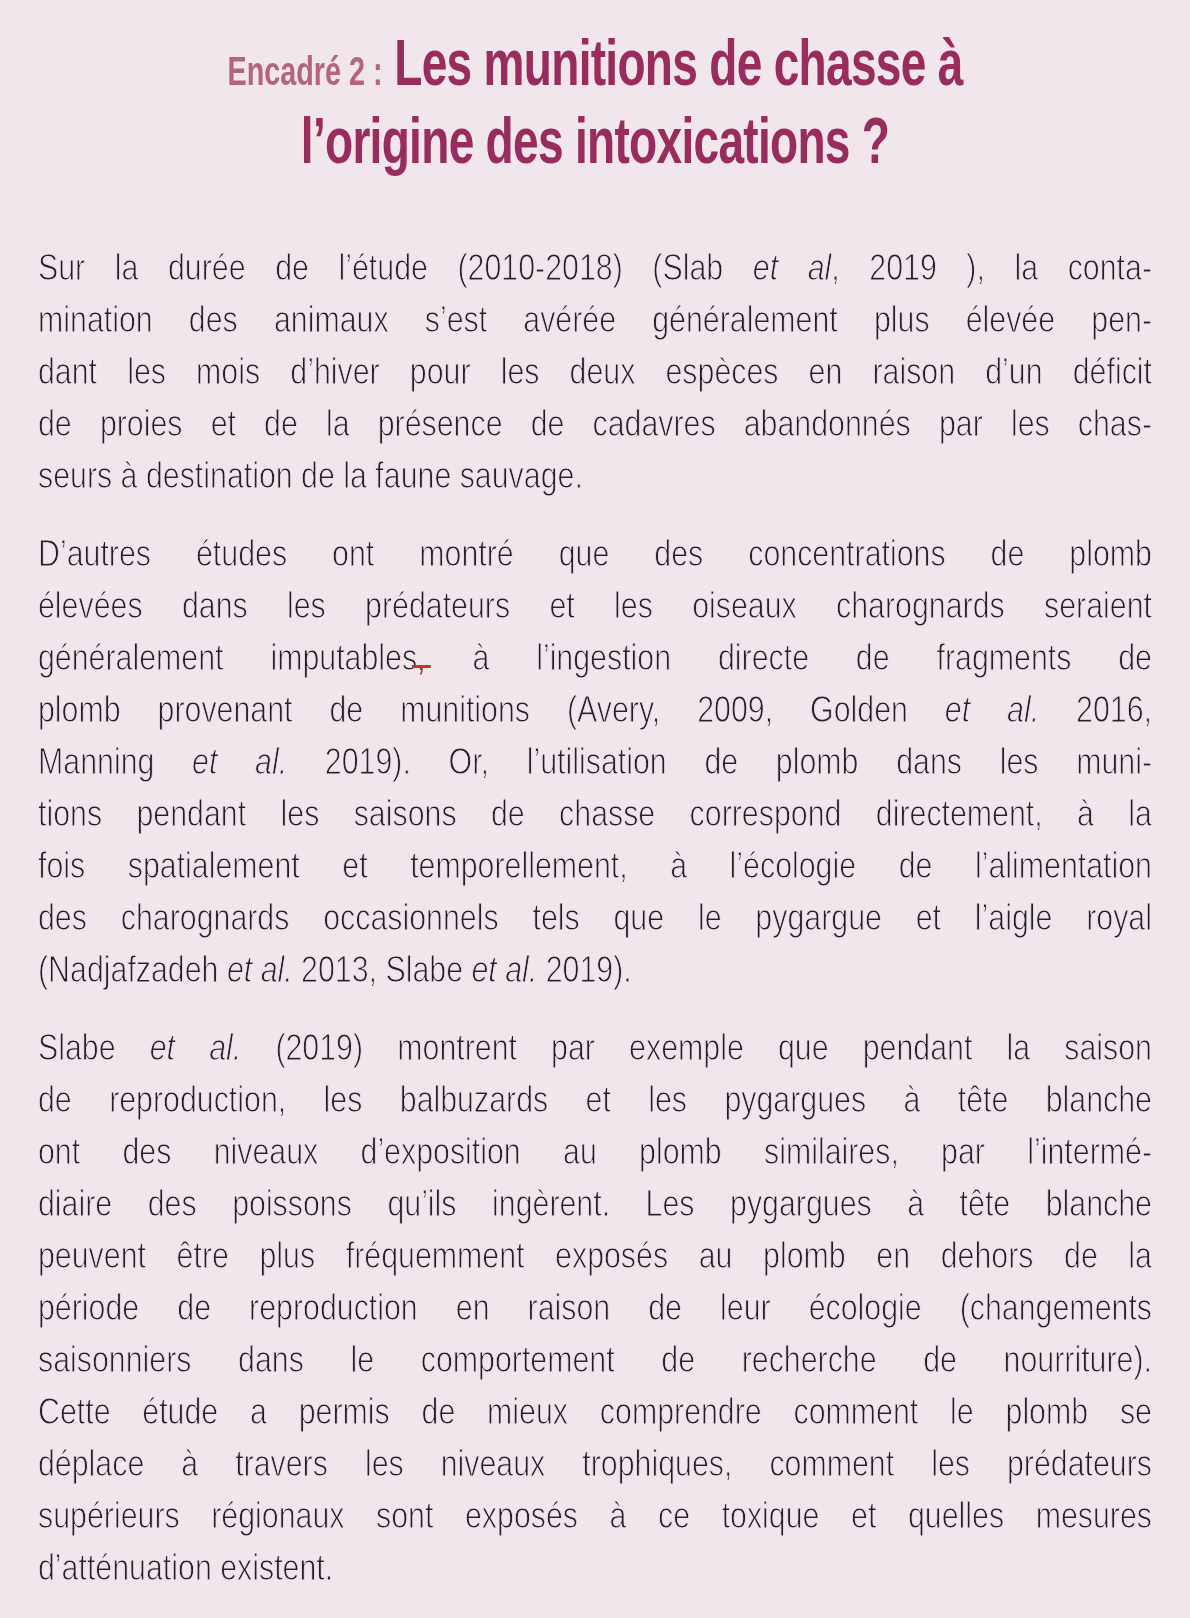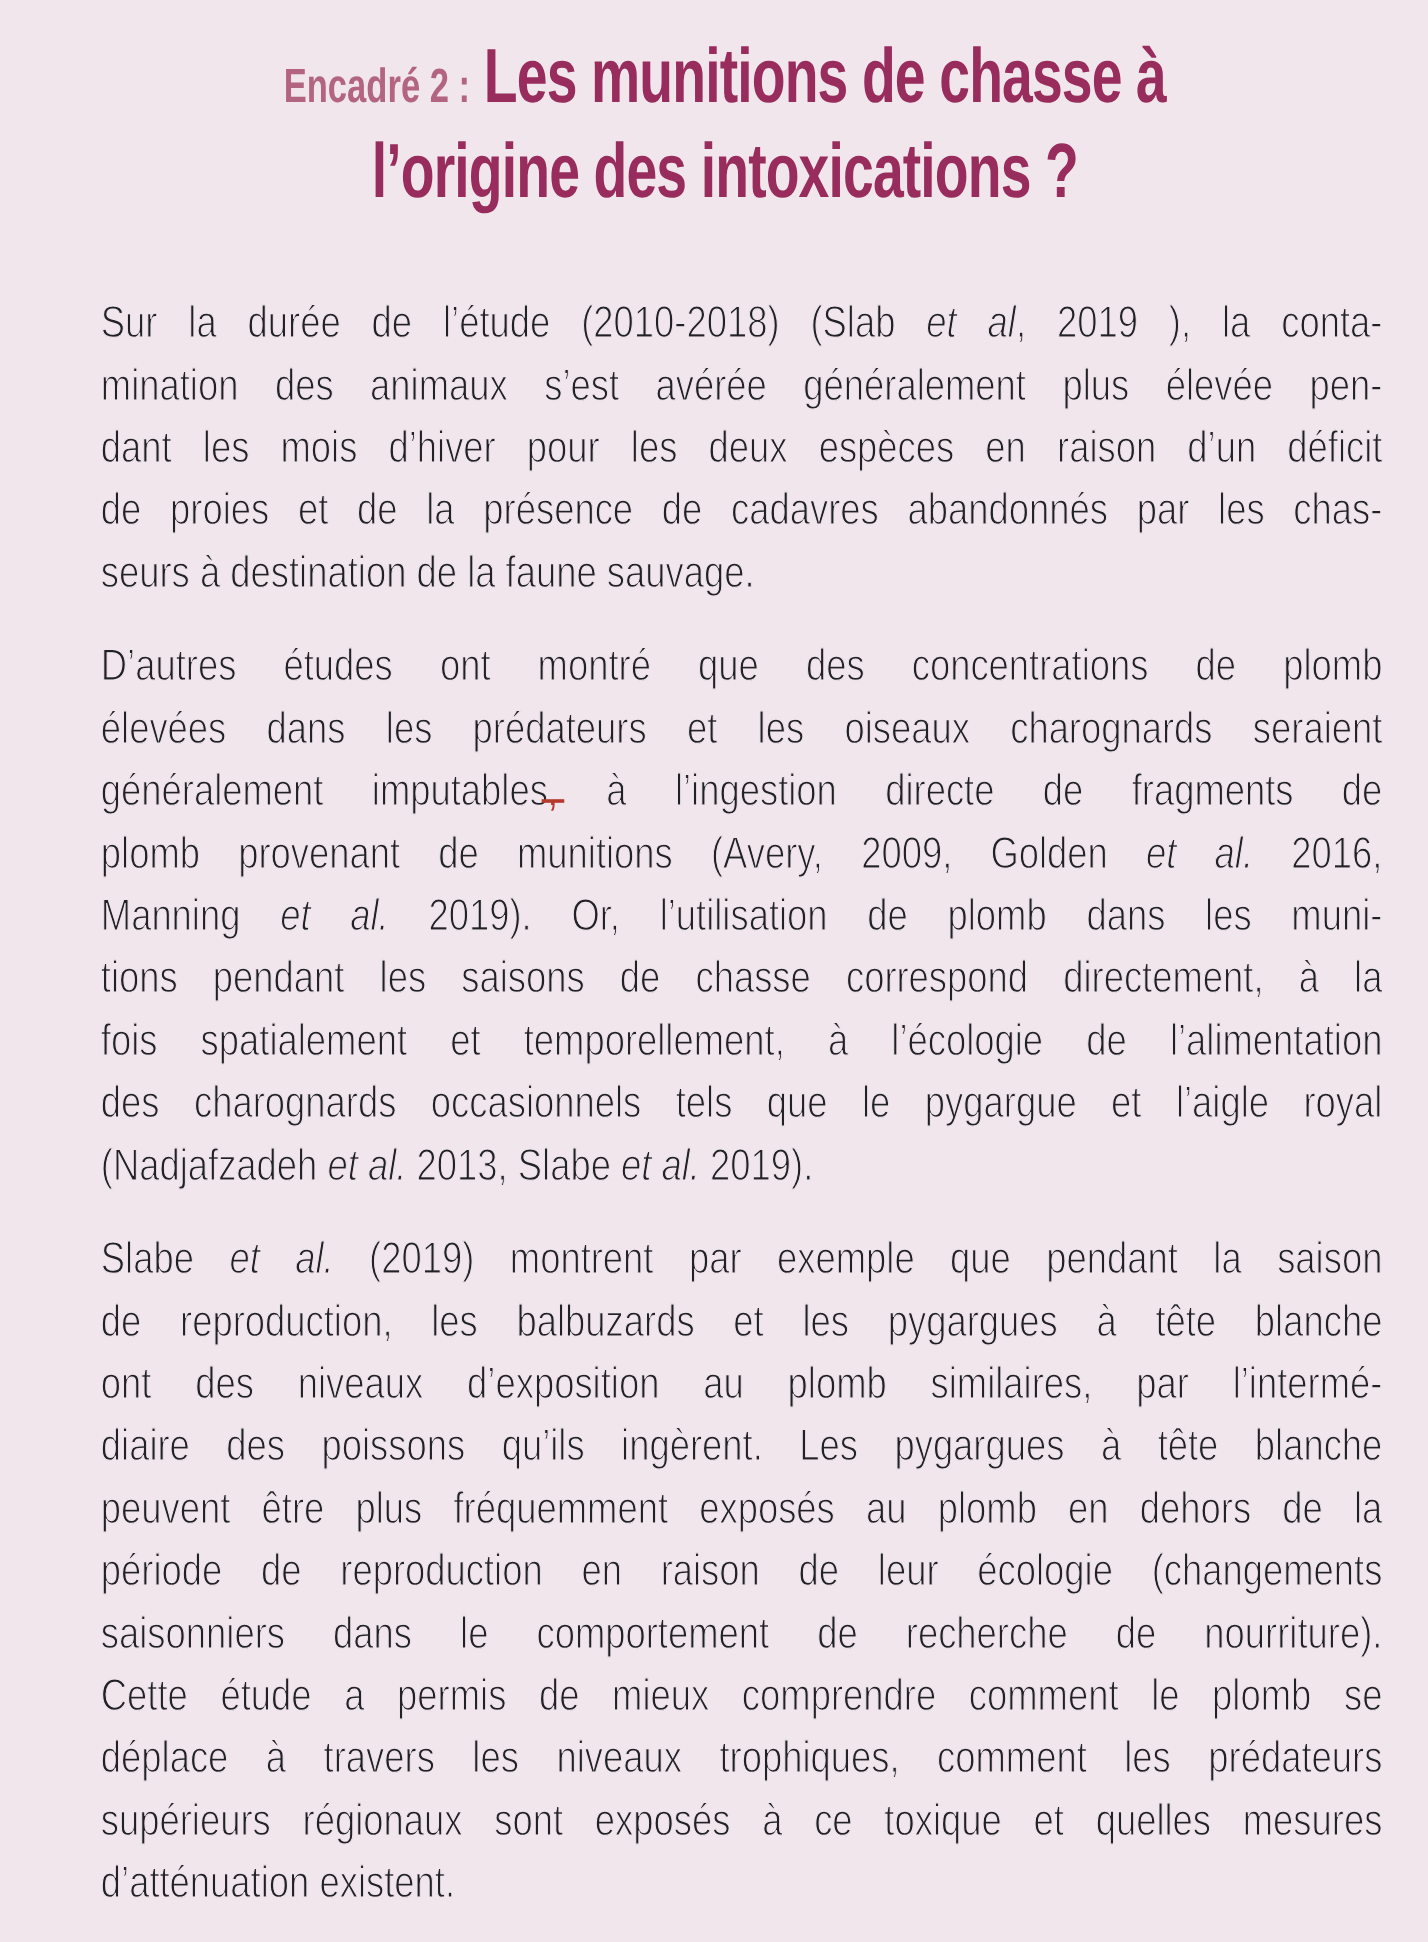--- a/index.html
+++ b/index.html
@@ -12,21 +12,21 @@
   * { box-sizing: border-box; }
   html, body { margin: 0; padding: 0; }
   body {
     width: 1190px;
     height: 1618px;
     background: var(--bg);
     color: var(--ink);
     font-family: "Liberation Sans", "DejaVu Sans", sans-serif;
     overflow: hidden;
   }
-  .box { padding: 28px 38px 0 56px; }
+  .box { padding: 28px 38px 0 38px; }
 
   
   h1.title {
     margin: 0;
     width: 138.9%;
     transform: scaleX(0.72);
     transform-origin: left top;
     text-align: center;
     font-size: 64px;
     line-height: 70px;
@@ -34,21 +34,21 @@
     color: var(--title);
     letter-spacing: -1px;
   }
   .title-label {
     font-size: 40px;
     color: var(--label);
     margin-right: 16px;
     letter-spacing: 0;
   }
 
-  main { margin-top: 66px; margin-left: 28px; }
+  main { margin-top: 66px; }
 
   
   .para {
     width: 121.951%;
     transform: scaleX(0.82);
     transform-origin: left top;
     margin: 0 0 26px 0;
     font-size: 37px;
     line-height: 52px;
     -webkit-text-stroke: 1px var(--bg);

